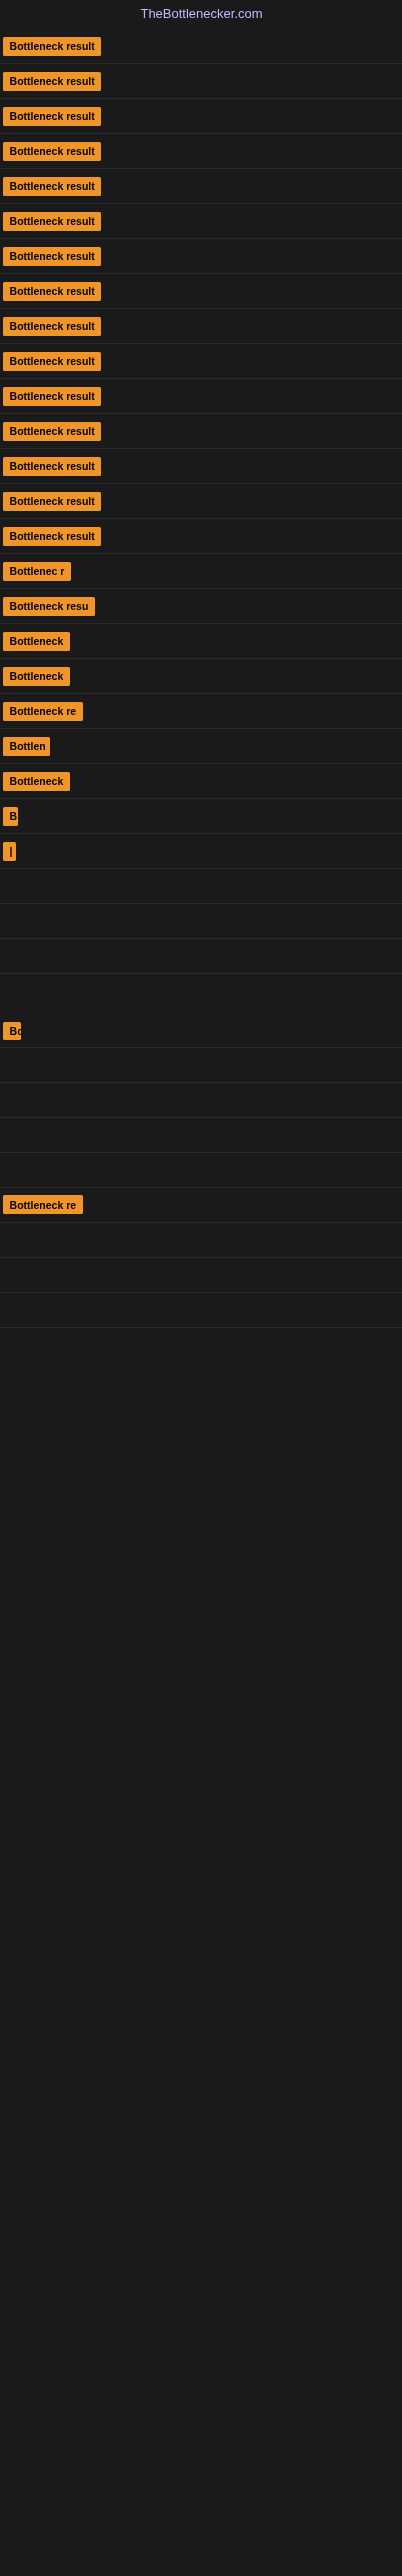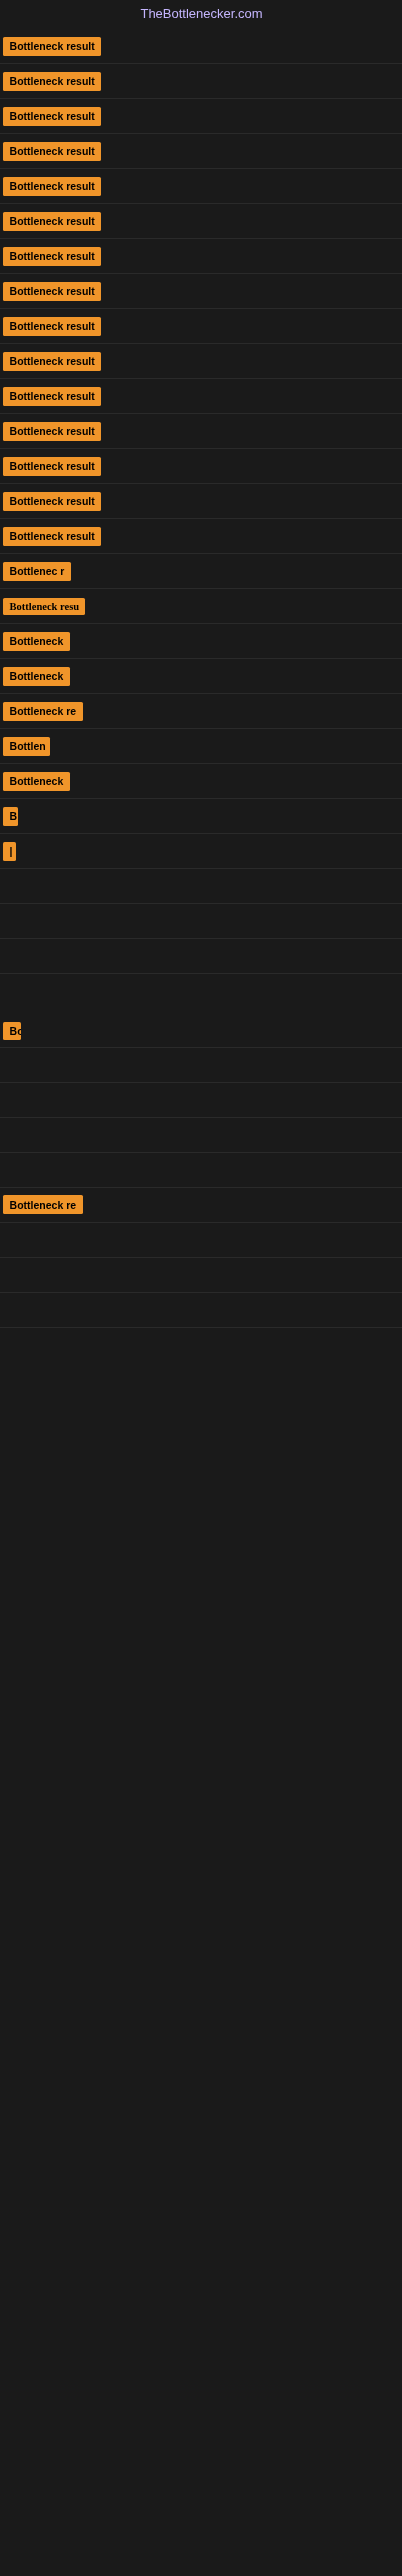--- a/index.html
+++ b/index.html
@@ -84,21 +84,21 @@
     <div class="row">
       <span class="bottleneck-badge" style="max-width: 117px;">Bottleneck result</span>
     </div>
     <div class="row">
       <span class="bottleneck-badge" style="max-width: 113px;">Bottleneck result</span>
     </div>
     <div class="row">
       <span class="bottleneck-badge" style="max-width: 81px;">Bottlenec r</span>
     </div>
     <div class="row">
-      <span class="bottleneck-badge" style="max-width: 95px; font-family: Liberation Serif, serif;">Bottleneck resu</span>
+      <span class="bottleneck-badge" style="max-width: 95px;">Bottleneck resu</span>
     </div>
     <div class="row">
       <span class="bottleneck-badge" style="max-width: 71px;">Bottleneck</span>
     </div>
     <div class="row">
       <span class="bottleneck-badge" style="max-width: 71px;">Bottleneck</span>
     </div>
     <div class="row">
       <span class="bottleneck-badge" style="max-width: 85px;">Bottleneck re</span>
     </div>

